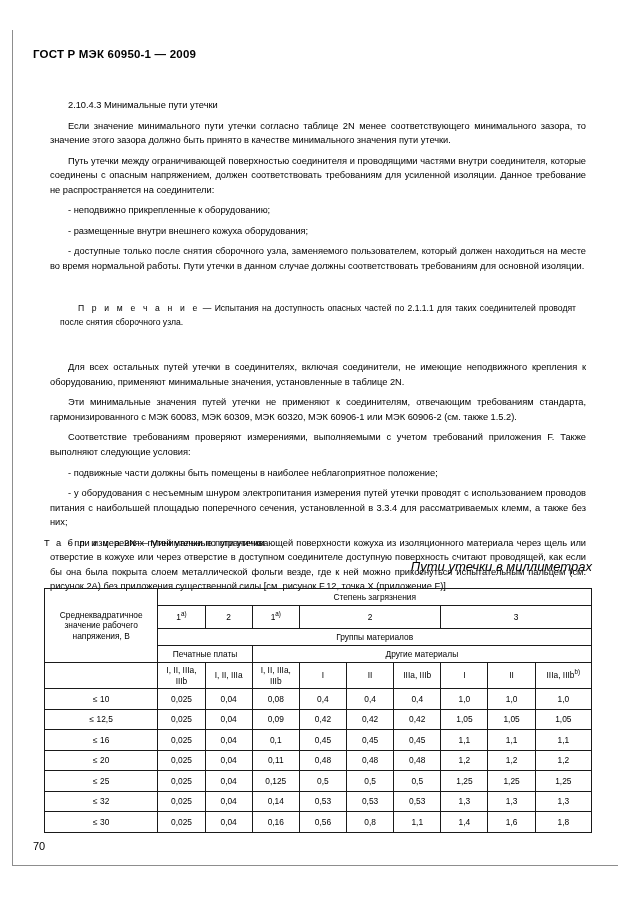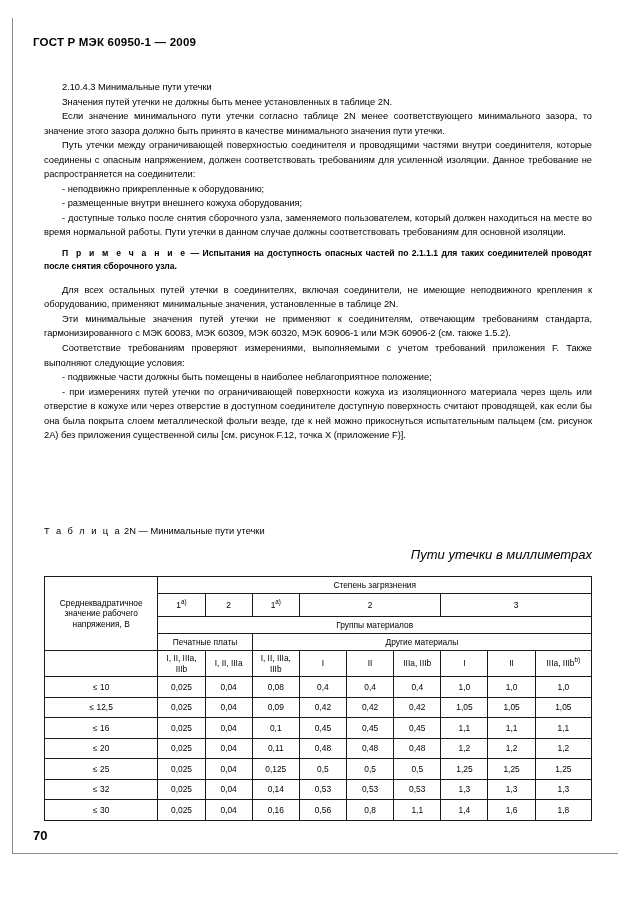--- a/index.html
+++ b/index.html
@@ -10,21 +10,21 @@
   body {
     width: 630px;
     height: 913px;
     font-family: "Liberation Sans", sans-serif;
     color: #000;
     position: relative;
     overflow: hidden;
   }
   .page {
     position: absolute;
-    left: 0; top: 0;
+    left: 0; top: 12px;
     width: 630px;
     height: 657px;
     box-sizing: border-box;
   }
   
   .scan-frame {
     position: absolute;
     left: 12px;
     top: 18px;
     width: 606px;
@@ -42,39 +42,38 @@
     font-weight: bold;
     letter-spacing: 0.2px;
   }
   .content {
     position: absolute;
     left: 44px;
     top: 80px;
     width: 548px;
   }
   p.body {
-    margin: 0;
+    margin: 6px;
     font-size: 9.3px;
     line-height: 14.55px;
     text-align: justify;
     text-indent: 18px;
     letter-spacing: -0.02px;
   }
   p.dash {
     text-indent: 18px;
   }
   p.ital {
   }
   p.note {
     font-size: 8.6px;
     line-height: 13.4px;
     text-indent: 18px;
-    margin: 0;
+    margin: 16px;
     text-align: justify;
-    font-weight: bold;
   }
   .sp-note {
     letter-spacing: 2.2px;
   }
   .gap-sm { height: 7px; }
   .gap-md { height: 9px; }
 
   .tbl-caption {
     position: absolute;
     left: 44px;
@@ -124,51 +123,50 @@
   }
   .tall { height: 23px; }
   .hdrpad { height: 17px; }
   .matrow { height: 25px; }
   .datarow { height: 20.5px; }
 
   .pageno {
     position: absolute;
     left: 33px;
     top: 828px;
-    font-size: 13px;
-    font-weight: bold;
+    font-size: 11px;
   }
 </style>
 </head>
 <body>
 
 <div class="page">
 
   <div class="scan-frame"></div>
 
   <div class="header">ГОСТ Р МЭК 60950-1 — 2009</div>
 
   <div class="content">
     <p class="body">2.10.4.3 Минимальные пути утечки</p>
-    <p class="body">Значения путей утечки не должны быть менее установленных в таблице 2N.</p>
     <p class="body">Если значение минимального пути утечки согласно таблице 2N менее соответствующего минимального зазора, то значение этого зазора должно быть принято в качестве минимального значения пути утечки.</p>
     <p class="body">Путь утечки между ограничивающей поверхностью соединителя и проводящими частями внутри соединителя, которые соединены с опасным напряжением, должен соответствовать требованиям для усиленной изоляции. Данное требование не распространяется на соединители:</p>
     <p class="body dash">- неподвижно прикрепленные к оборудованию;</p>
     <p class="body dash">- размещенные внутри внешнего кожуха оборудования;</p>
     <p class="body dash">- доступные только после снятия сборочного узла, заменяемого пользователем, который должен находиться на месте во время нормальной работы. Пути утечки в данном случае должны соответствовать требованиям для основной изоляции.</p>
 
     <div class="gap-sm"></div>
     <p class="note"><span class="sp-note">П р и м е ч а н и е</span><span> — Испытания на доступность опасных частей по 2.1.1.1 для таких соединителей проводят после снятия сборочного узла.</span></p>
 
     <div class="gap-md"></div>
     <p class="body">Для всех остальных путей утечки в соединителях, включая соединители, не имеющие неподвижного крепления к оборудованию, применяют минимальные значения, установленные в таблице 2N.</p>
     <p class="body">Эти минимальные значения путей утечки не применяют к соединителям, отвечающим требованиям стандарта, гармонизированного с  МЭК 60083, МЭК 60309, МЭК 60320, МЭК 60906-1 или МЭК 60906-2 (см. также 1.5.2).</p>
 
     <p class="body ital">Соответствие требованиям проверяют измерениями, выполняемыми с учетом требований приложения F. Также выполняют следующие условия:</p>
     <p class="body ital dash">- подвижные части должны быть помещены в наиболее неблагоприятное положение;</p>
+    <p class="body ital dash">- у оборудования с несъемным шнуром электропитания измерения путей утечки проводят с использованием проводов питания с наибольшей площадью поперечного сечения, установленной в 3.3.4 для рассматриваемых клемм, а также без них;</p>
     <p class="body ital dash">- при измерениях путей утечки по ограничивающей поверхности кожуха из изоляционного материала через щель или отверстие в кожухе или через отверстие в доступном соединителе доступную поверхность считают проводящей, как если бы она была покрыта слоем металлической фольги везде, где к ней можно прикоснуться испытательным пальцем (см. рисунок 2А) без приложения существенной силы [см. рисунок F.12, точка X (приложение F)].</p>
   </div>
 
   <div class="tbl-caption">
     <span class="sp">Т а б л и ц а</span>
     <span>2N</span>
     <span>— Минимальные пути утечки</span>
   </div>
 
   <div class="units">Пути утечки в миллиметрах</div>

